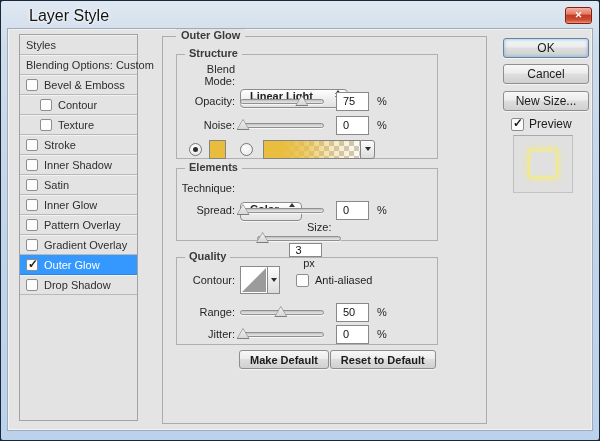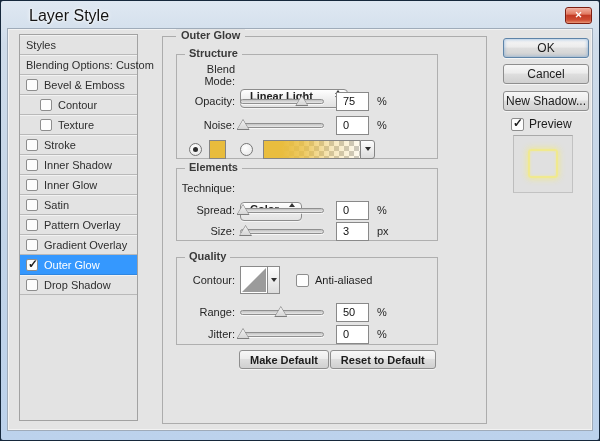--- a/index.html
+++ b/index.html
@@ -109,25 +109,25 @@
       <div class="side-row">
           <span class="cb"></span>
           <span>Stroke</span>
         </div>
       <div class="side-row">
           <span class="cb"></span>
           <span>Inner Shadow</span>
         </div>
       <div class="side-row">
           <span class="cb"></span>
+          <span>Satin</span>
+        </div>
+      <div class="side-row">
+          <span class="cb"></span>
           <span>Inner Glow</span>
-        </div>
-      <div class="side-row">
-          <span class="cb"></span>
-          <span>Satin</span>
         </div>
       <div class="side-row">
           <span class="cb"></span>
           <span>Pattern Overlay</span>
         </div>
       <div class="side-row">
           <span class="cb"></span>
           <span>Gradient Overlay</span>
         </div>
       <div class="side-row selected">
@@ -206,21 +206,21 @@
           <span class="lbl">Spread:</span>
           <span class="slider">
               <span class="track"></span>
               <span class="thumb" style="left: 3%;">
                 <i></i>
               </span>
             </span>
           <input class="valuebox" value="0" style="">
           <span class="unit">%</span>
         </div>
-        <div class="row" style="top:52px;">
+        <div class="row" style="top:52px;flex-direction:column;">
           <span class="lbl">Size:</span>
           <span class="slider">
               <span class="track"></span>
               <span class="thumb" style="left: 6%;">
                 <i></i>
               </span>
             </span>
           <input class="valuebox" value="3" style="">
           <span class="unit">px</span>
         </div>
@@ -265,21 +265,21 @@
       </div>
 
       <div class="panel-btns">
         <div class="btn">Make Default</div>
         <div class="btn">Reset to Default</div>
       </div>
     </div>
 
     <div class="btn btn-ok">OK</div>
     <div class="btn btn-cancel">Cancel</div>
-    <div class="btn btn-newstyle">New Shadow...</div>
+    <div class="btn btn-newstyle">New Size...</div>
     <div class="preview-wrap">
       <span class="cb" style="margin-right:5px;">
           <span class="mark">✓</span>
         </span>
       <span class="plabel">Preview</span>
     </div>
     <div class="preview-thumb">
       <div class="glow-square"></div>
     </div>
 

